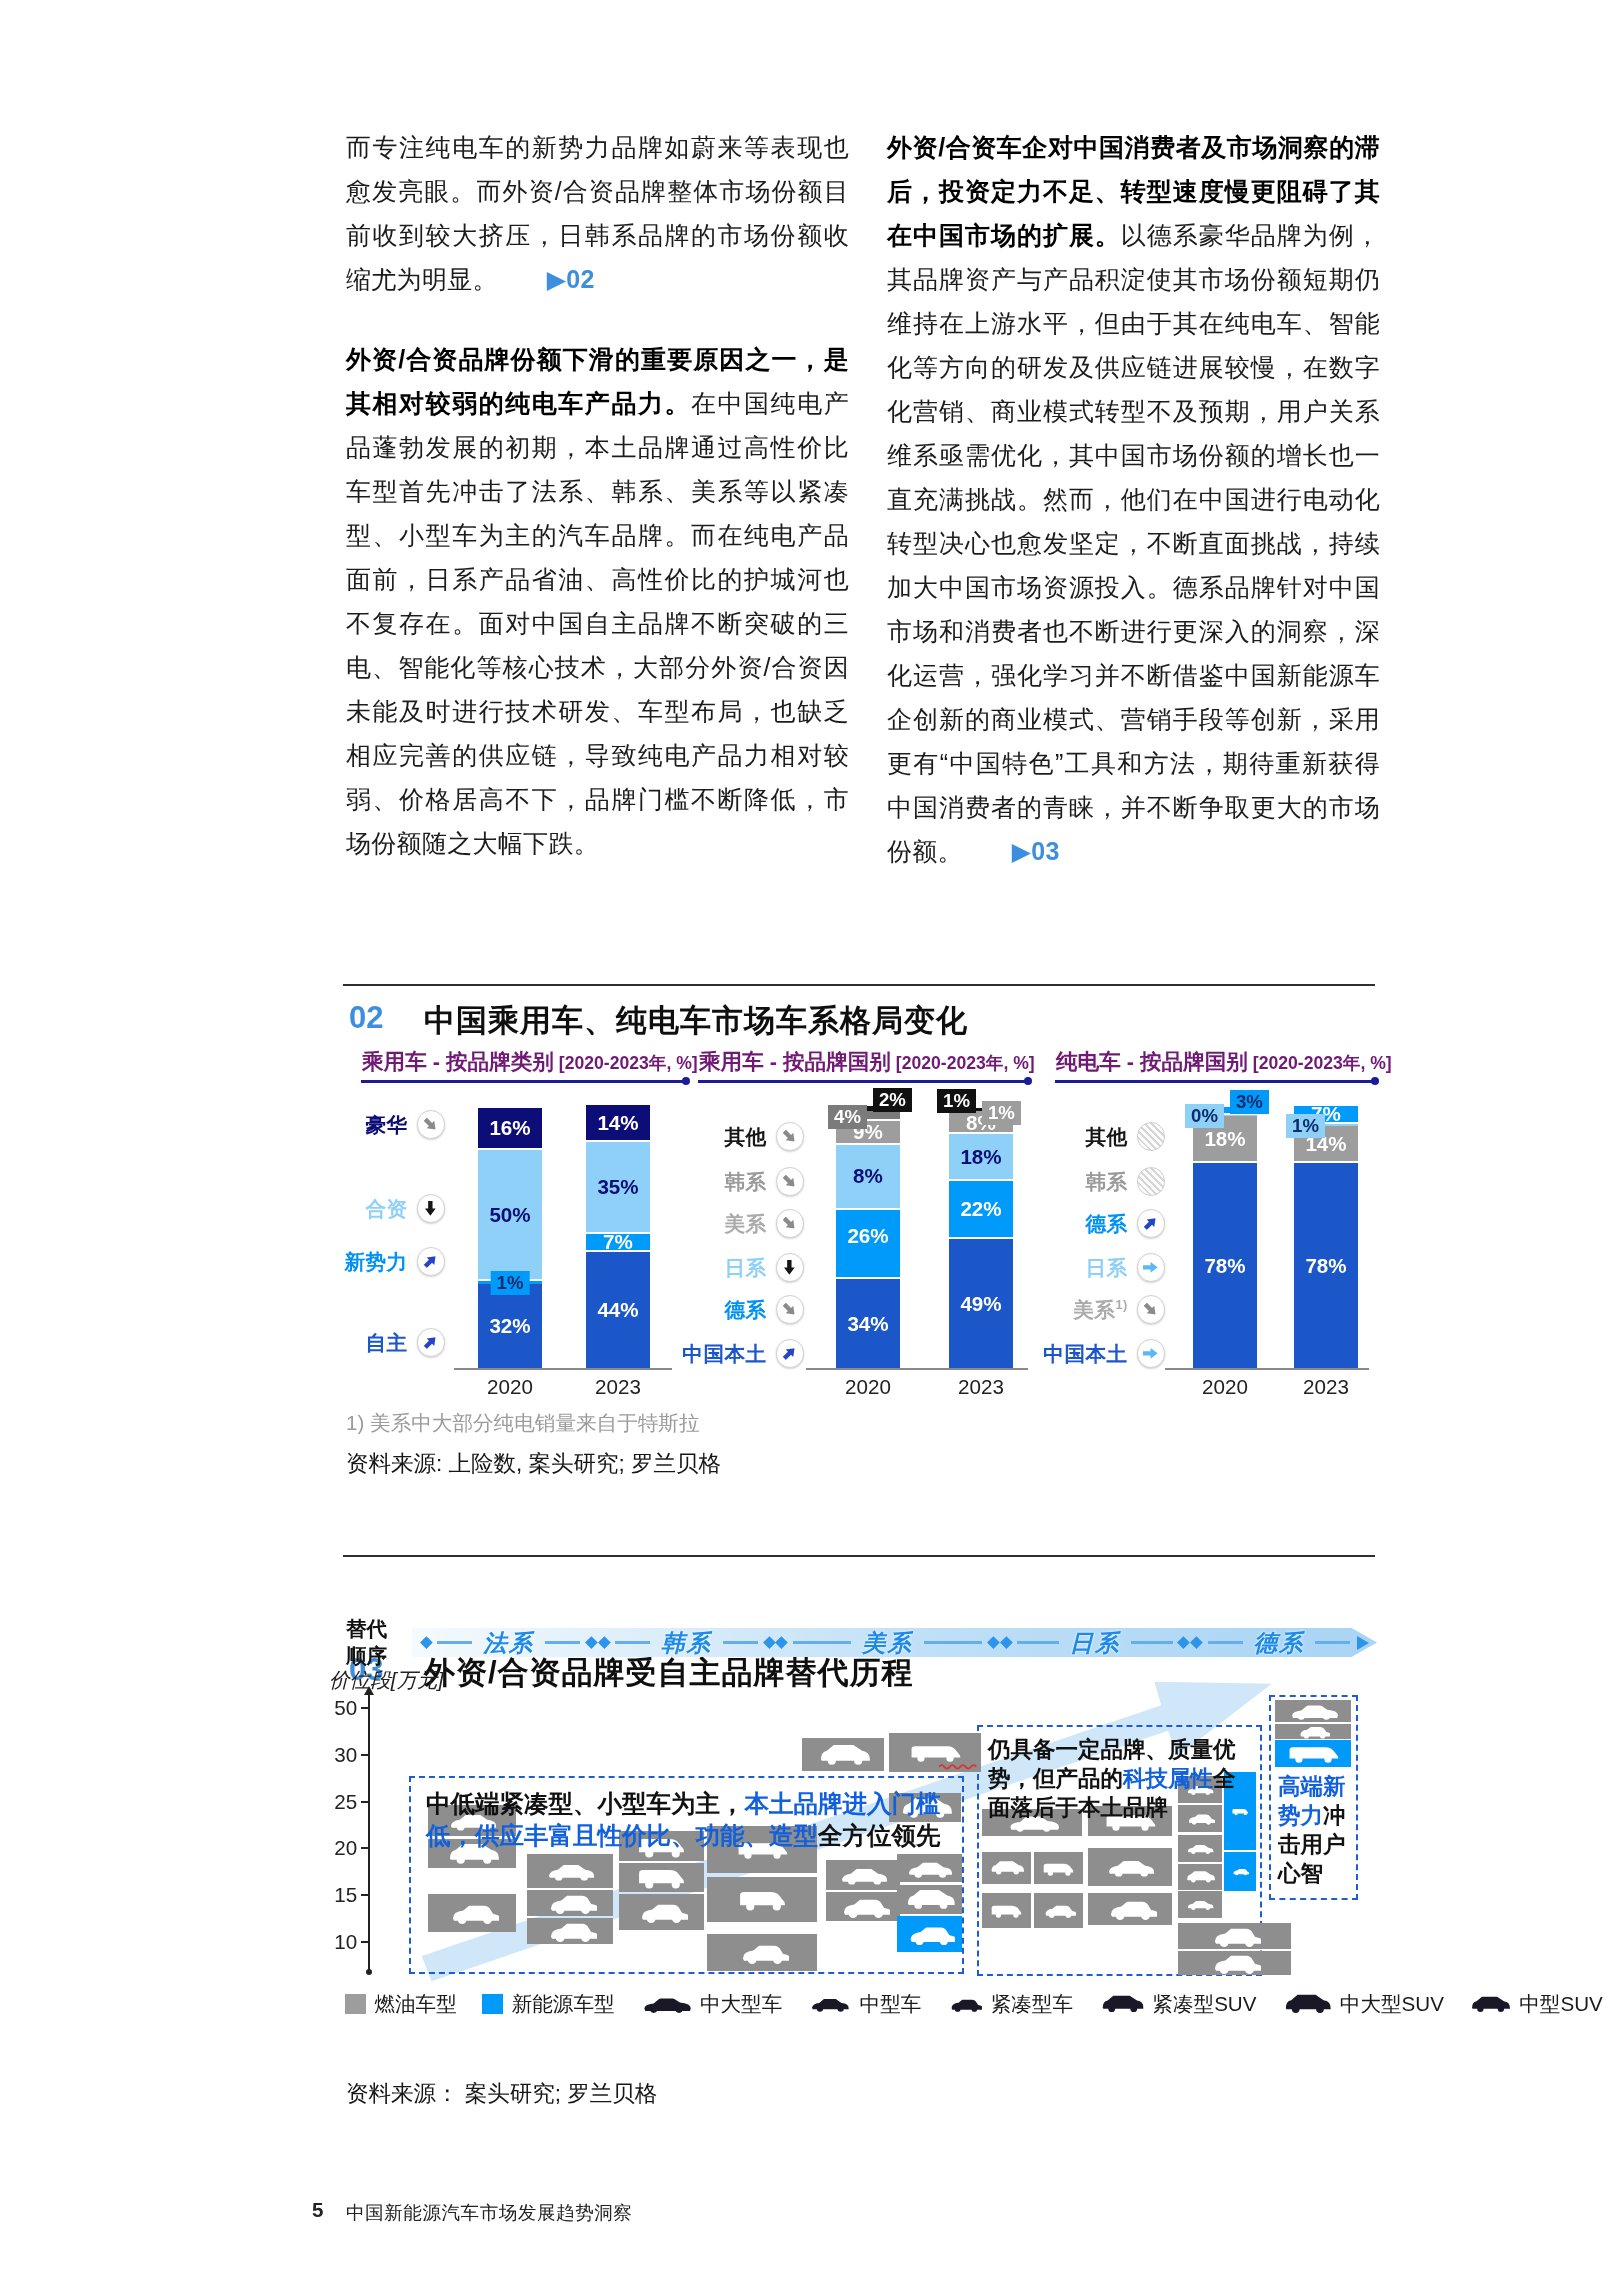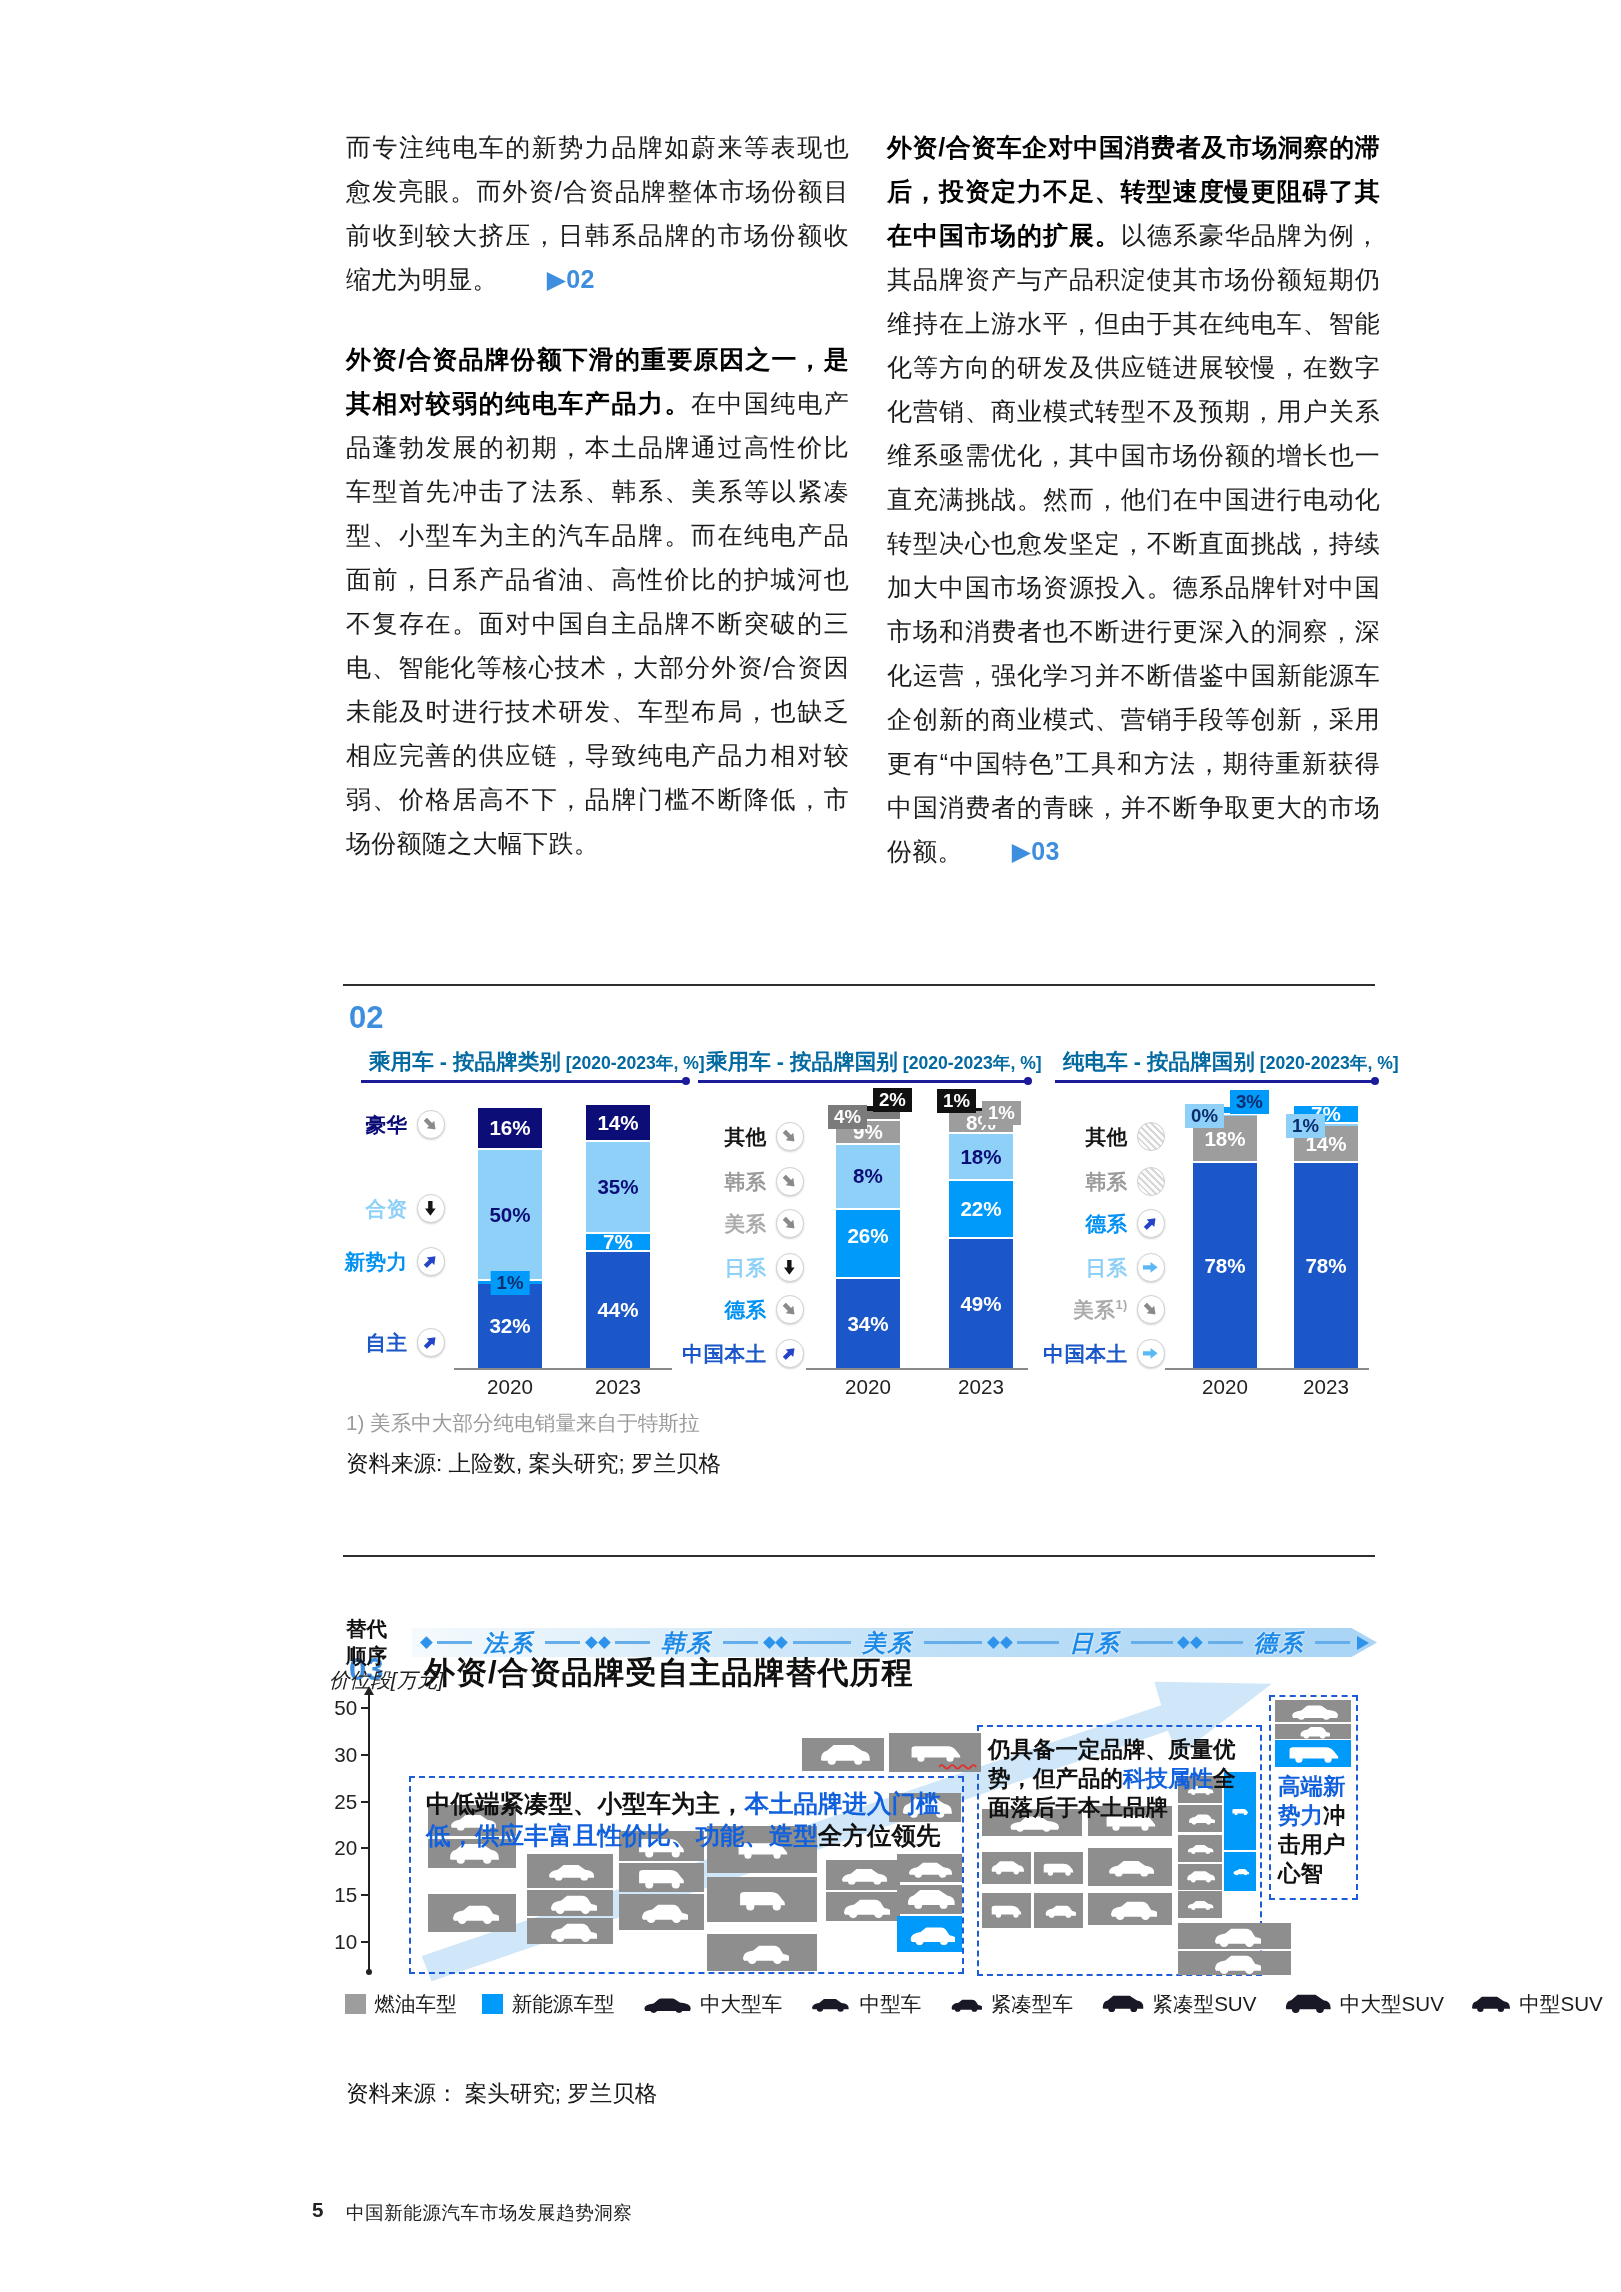--- a/index.html
+++ b/index.html
@@ -17,21 +17,21 @@
   .rule{position:absolute;left:343px;width:1032px;height:2px;background:#2e2e2e;}
   #rule02{top:984px;} #rule03{top:1555px;}
   .h-num{position:absolute;left:349px;font-size:31px;font-weight:bold;color:#3d8ede;}
   .h-title{position:absolute;left:424px;font-size:31px;font-weight:bold;color:#0f0f0f;letter-spacing:1px;}
   #h02-num,#h02-title{top:1000px;} #h03-num,#h03-title{top:1628px;margin-top:24px;}
   .fnote{position:absolute;left:346px;top:1409px;font-size:20.6px;color:#9b9b9b;}
   .src{position:absolute;left:346px;font-size:22.5px;color:#161616;}
   #src02{top:1448px;} #src03{top:2078px;}
   
   .panel{position:absolute;top:1047px;height:358px;}
-  .p-sub{position:absolute;top:0;left:8px;white-space:nowrap;color:#0369a1;font-weight:bold;font-size:21.6px;}
+  .p-sub{position:absolute;top:0;left:1px;white-space:nowrap;color:#701a75;font-weight:bold;font-size:21.6px;}
   .p-sub-range{font-size:17.6px;}
   .p-underline{position:absolute;top:33px;left:0;right:0;height:2.5px;background:#1c1c9a;}
   .p-underline::after{content:'';position:absolute;right:-1px;top:-2.9px;width:7.8px;height:7.8px;border-radius:50%;background:#1c1c9a;}
   .leg-row{position:absolute;left:0;display:flex;align-items:center;justify-content:flex-end;gap:8.8px;height:29px;}
   .leg-lb{font-size:20.6px;font-weight:bold;white-space:nowrap;letter-spacing:0.5px;}
   .leg-lb sup{font-size:12.7px;}
   .cir{width:26.5px;height:26.5px;border-radius:50%;border:1.5px solid #d2d2d2;background:#fff;display:flex;
        align-items:center;justify-content:center;box-shadow:0 1px 2px rgba(0,0,0,.18);flex:none;}
   .cir svg{width:14.7px;height:14.7px;display:block;}
   .rot-dr{transform:rotate(45deg);} .rot-d{transform:rotate(90deg);} .rot-ur{transform:rotate(-45deg);} .rot-r{}
@@ -132,20 +132,21 @@
   <div class="col" id="col-left">
       <p class="para"><span class="t-normal">而专注纯电车的新势力品牌如蔚来等表现也愈发亮眼。而外资/合资品牌整体市场份额目前收到较大挤压，日韩系品牌的市场份额收缩尤为明显。</span><span class="t-ref">▶02</span></p>
       <p class="para"><span class="t-bold">外资/合资品牌份额下滑的重要原因之一，是其相对较弱的纯电车产品力。</span><span class="t-normal">在中国纯电产品蓬勃发展的初期，本土品牌通过高性价比车型首先冲击了法系、韩系、美系等以紧凑型、小型车为主的汽车品牌。而在纯电产品面前，日系产品省油、高性价比的护城河也不复存在。面对中国自主品牌不断突破的三电、智能化等核心技术，大部分外资/合资因未能及时进行技术研发、车型布局，也缺乏相应完善的供应链，导致纯电产品力相对较弱、价格居高不下，品牌门槛不断降低，市场份额随之大幅下跌。</span></p>
     </div>
   <div class="col" id="col-right">
       <p class="para"><span class="t-bold">外资/合资车企对中国消费者及市场洞察的滞后，投资定力不足、转型速度慢更阻碍了其在中国市场的扩展。</span><span class="t-normal">以德系豪华品牌为例，其品牌资产与产品积淀使其市场份额短期仍维持在上游水平，但由于其在纯电车、智能化等方向的研发及供应链进展较慢，在数字化营销、商业模式转型不及预期，用户关系维系亟需优化，其中国市场份额的增长也一直充满挑战。然而，他们在中国进行电动化转型决心也愈发坚定，不断直面挑战，持续加大中国市场资源投入。德系品牌针对中国市场和消费者也不断进行更深入的洞察，深化运营，强化学习并不断借鉴中国新能源车企创新的商业模式、营销手段等创新，采用更有“中国特色”工具和方法，期待重新获得中国消费者的青睐，并不断争取更大的市场份额。</span><span class="t-ref">▶03</span></p>
     </div>
 
   <div class="rule" id="rule02"></div>
   <div class="h-num" id="h02-num">02</div>
+  <div class="h-title" id="h02-title">中国乘用车、纯电车市场车系格局变化</div>
   <div id="panels">
       <div class="panel" style="left: 361px; width: 328px;">
         <div class="p-sub"><span>乘用车 - 按品牌类别</span><span class="p-sub-range"> [2020-2023年, %]</span></div>
         <div class="p-underline"></div>
         <div class="leg-row" style="top: 63px; width: 84px;">
           <span class="leg-lb" style="color: rgb(13, 13, 120); font-family: Liberation Mono, monospace;">豪华</span>
           <div class="cir">
             <svg class="rot-dr" style="color:#8a8a8a" viewBox="0 0 16 16">
               <use href="#i-arrow"></use>
             </svg>

